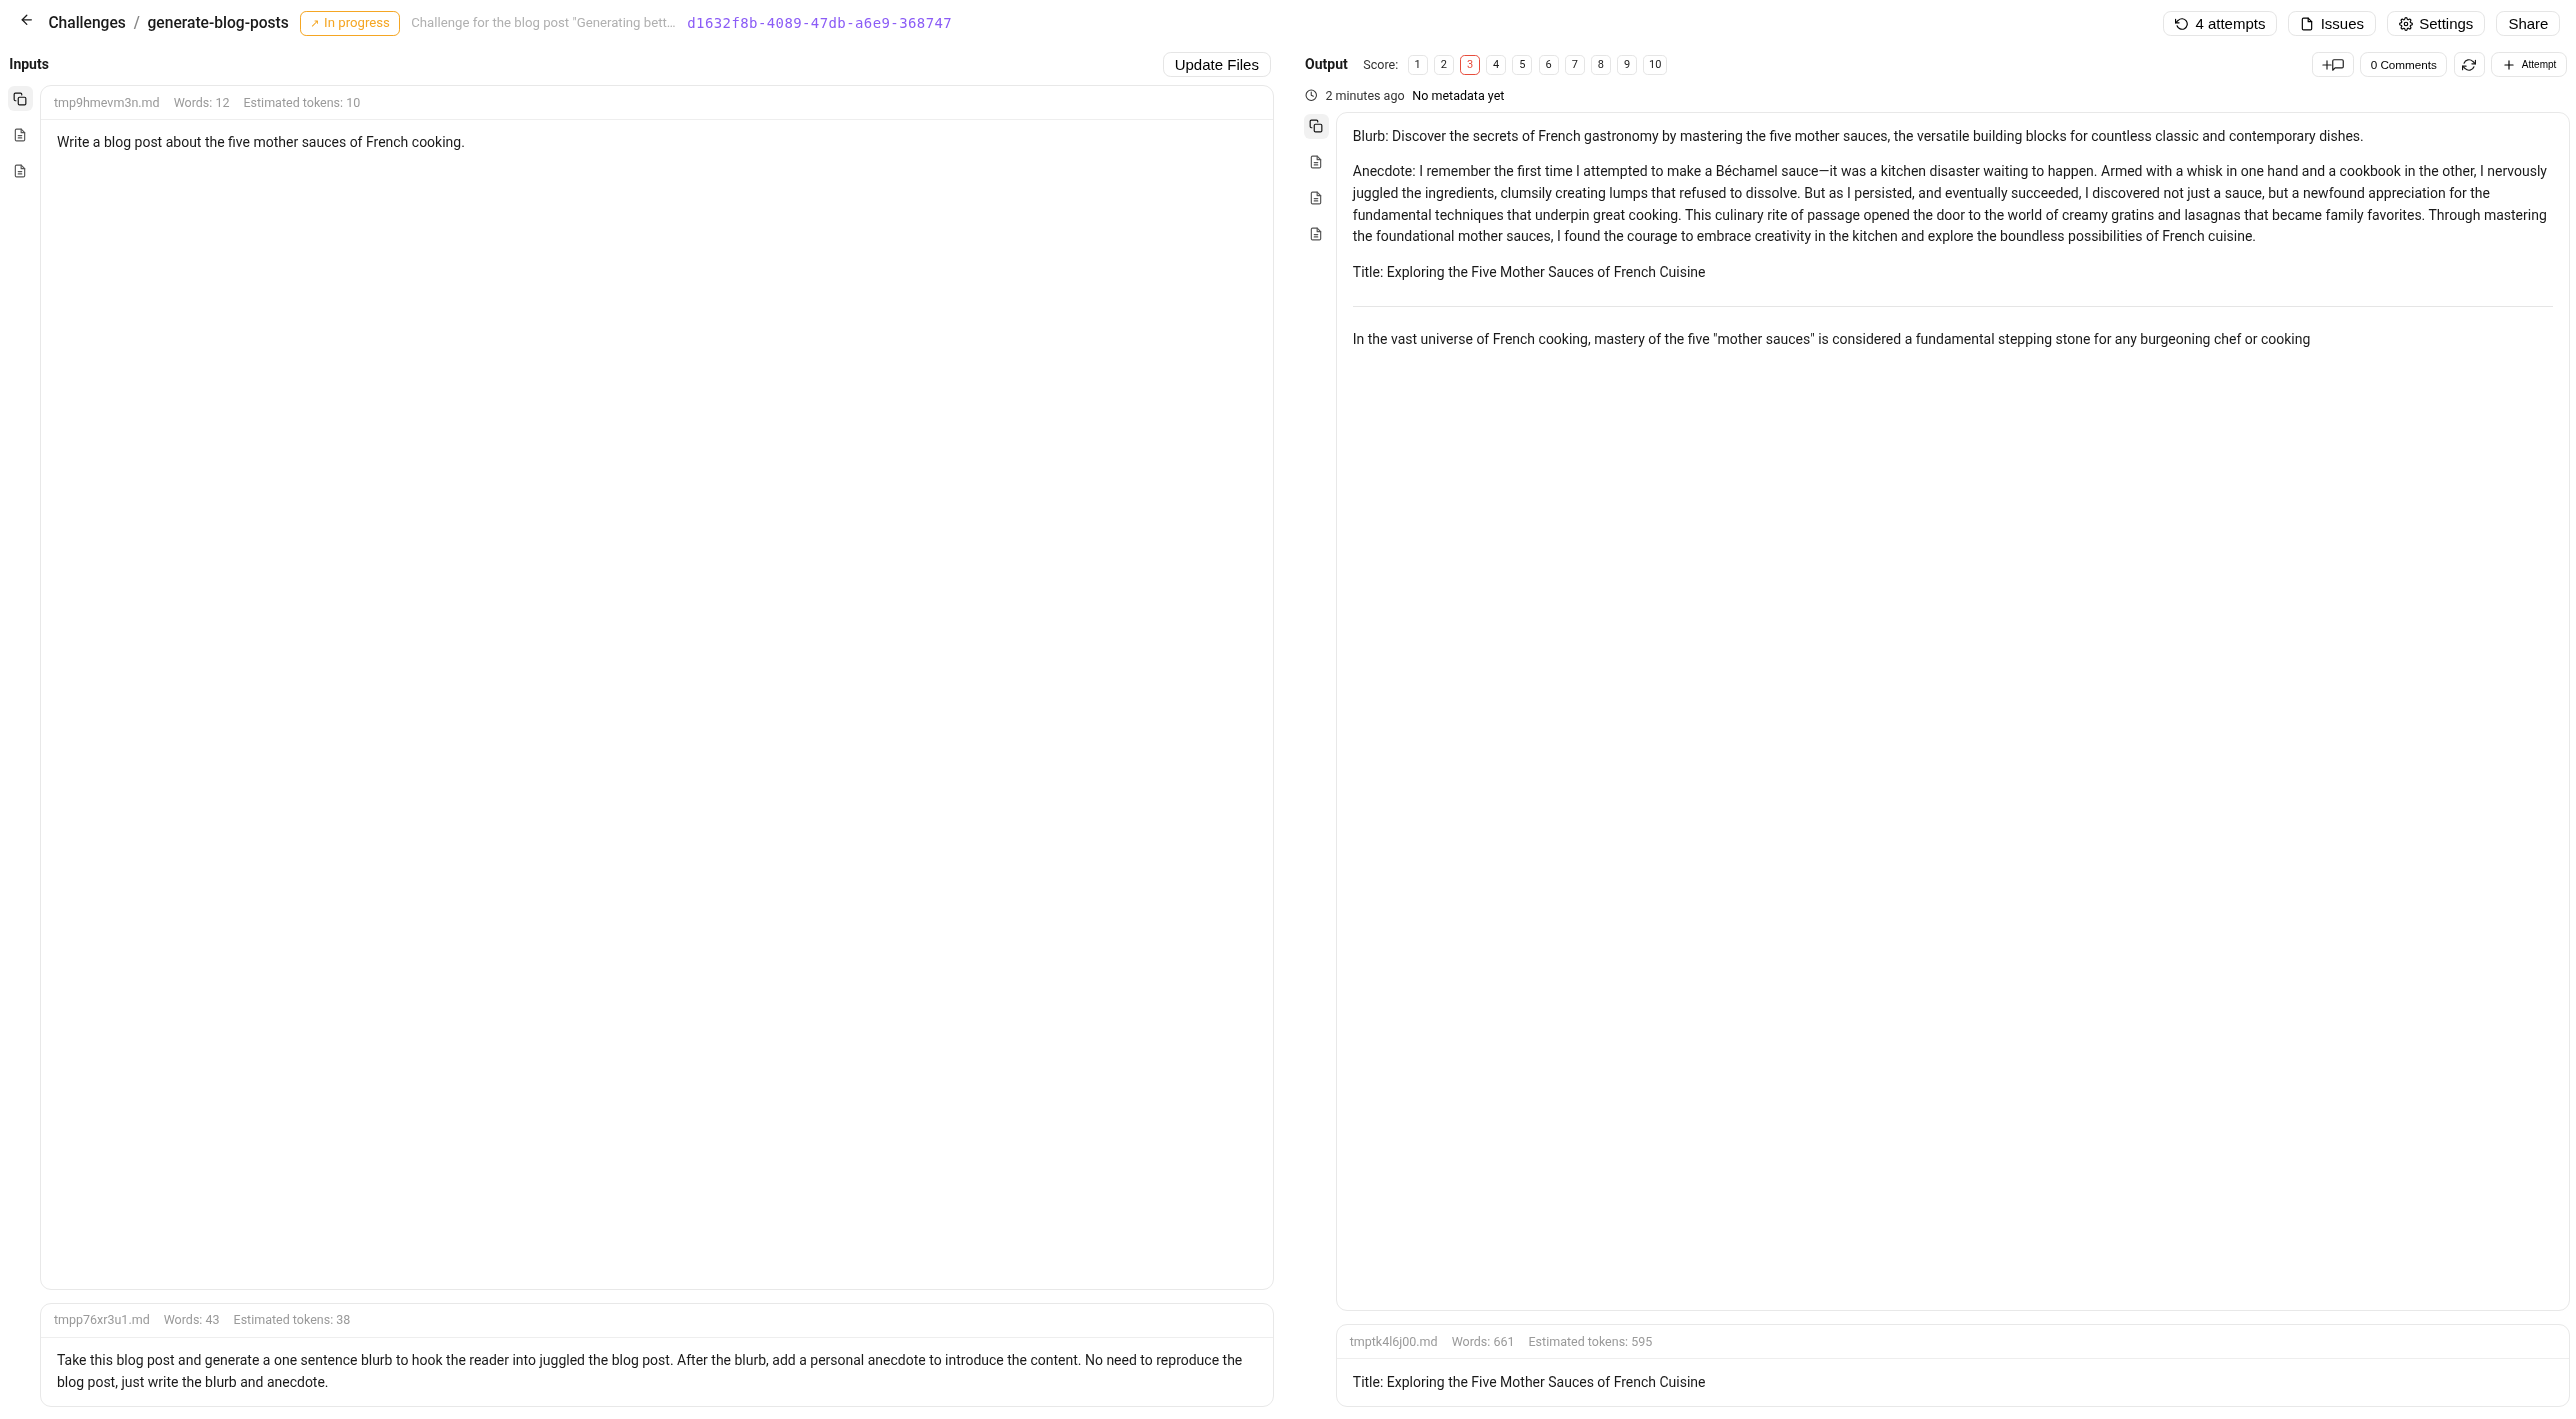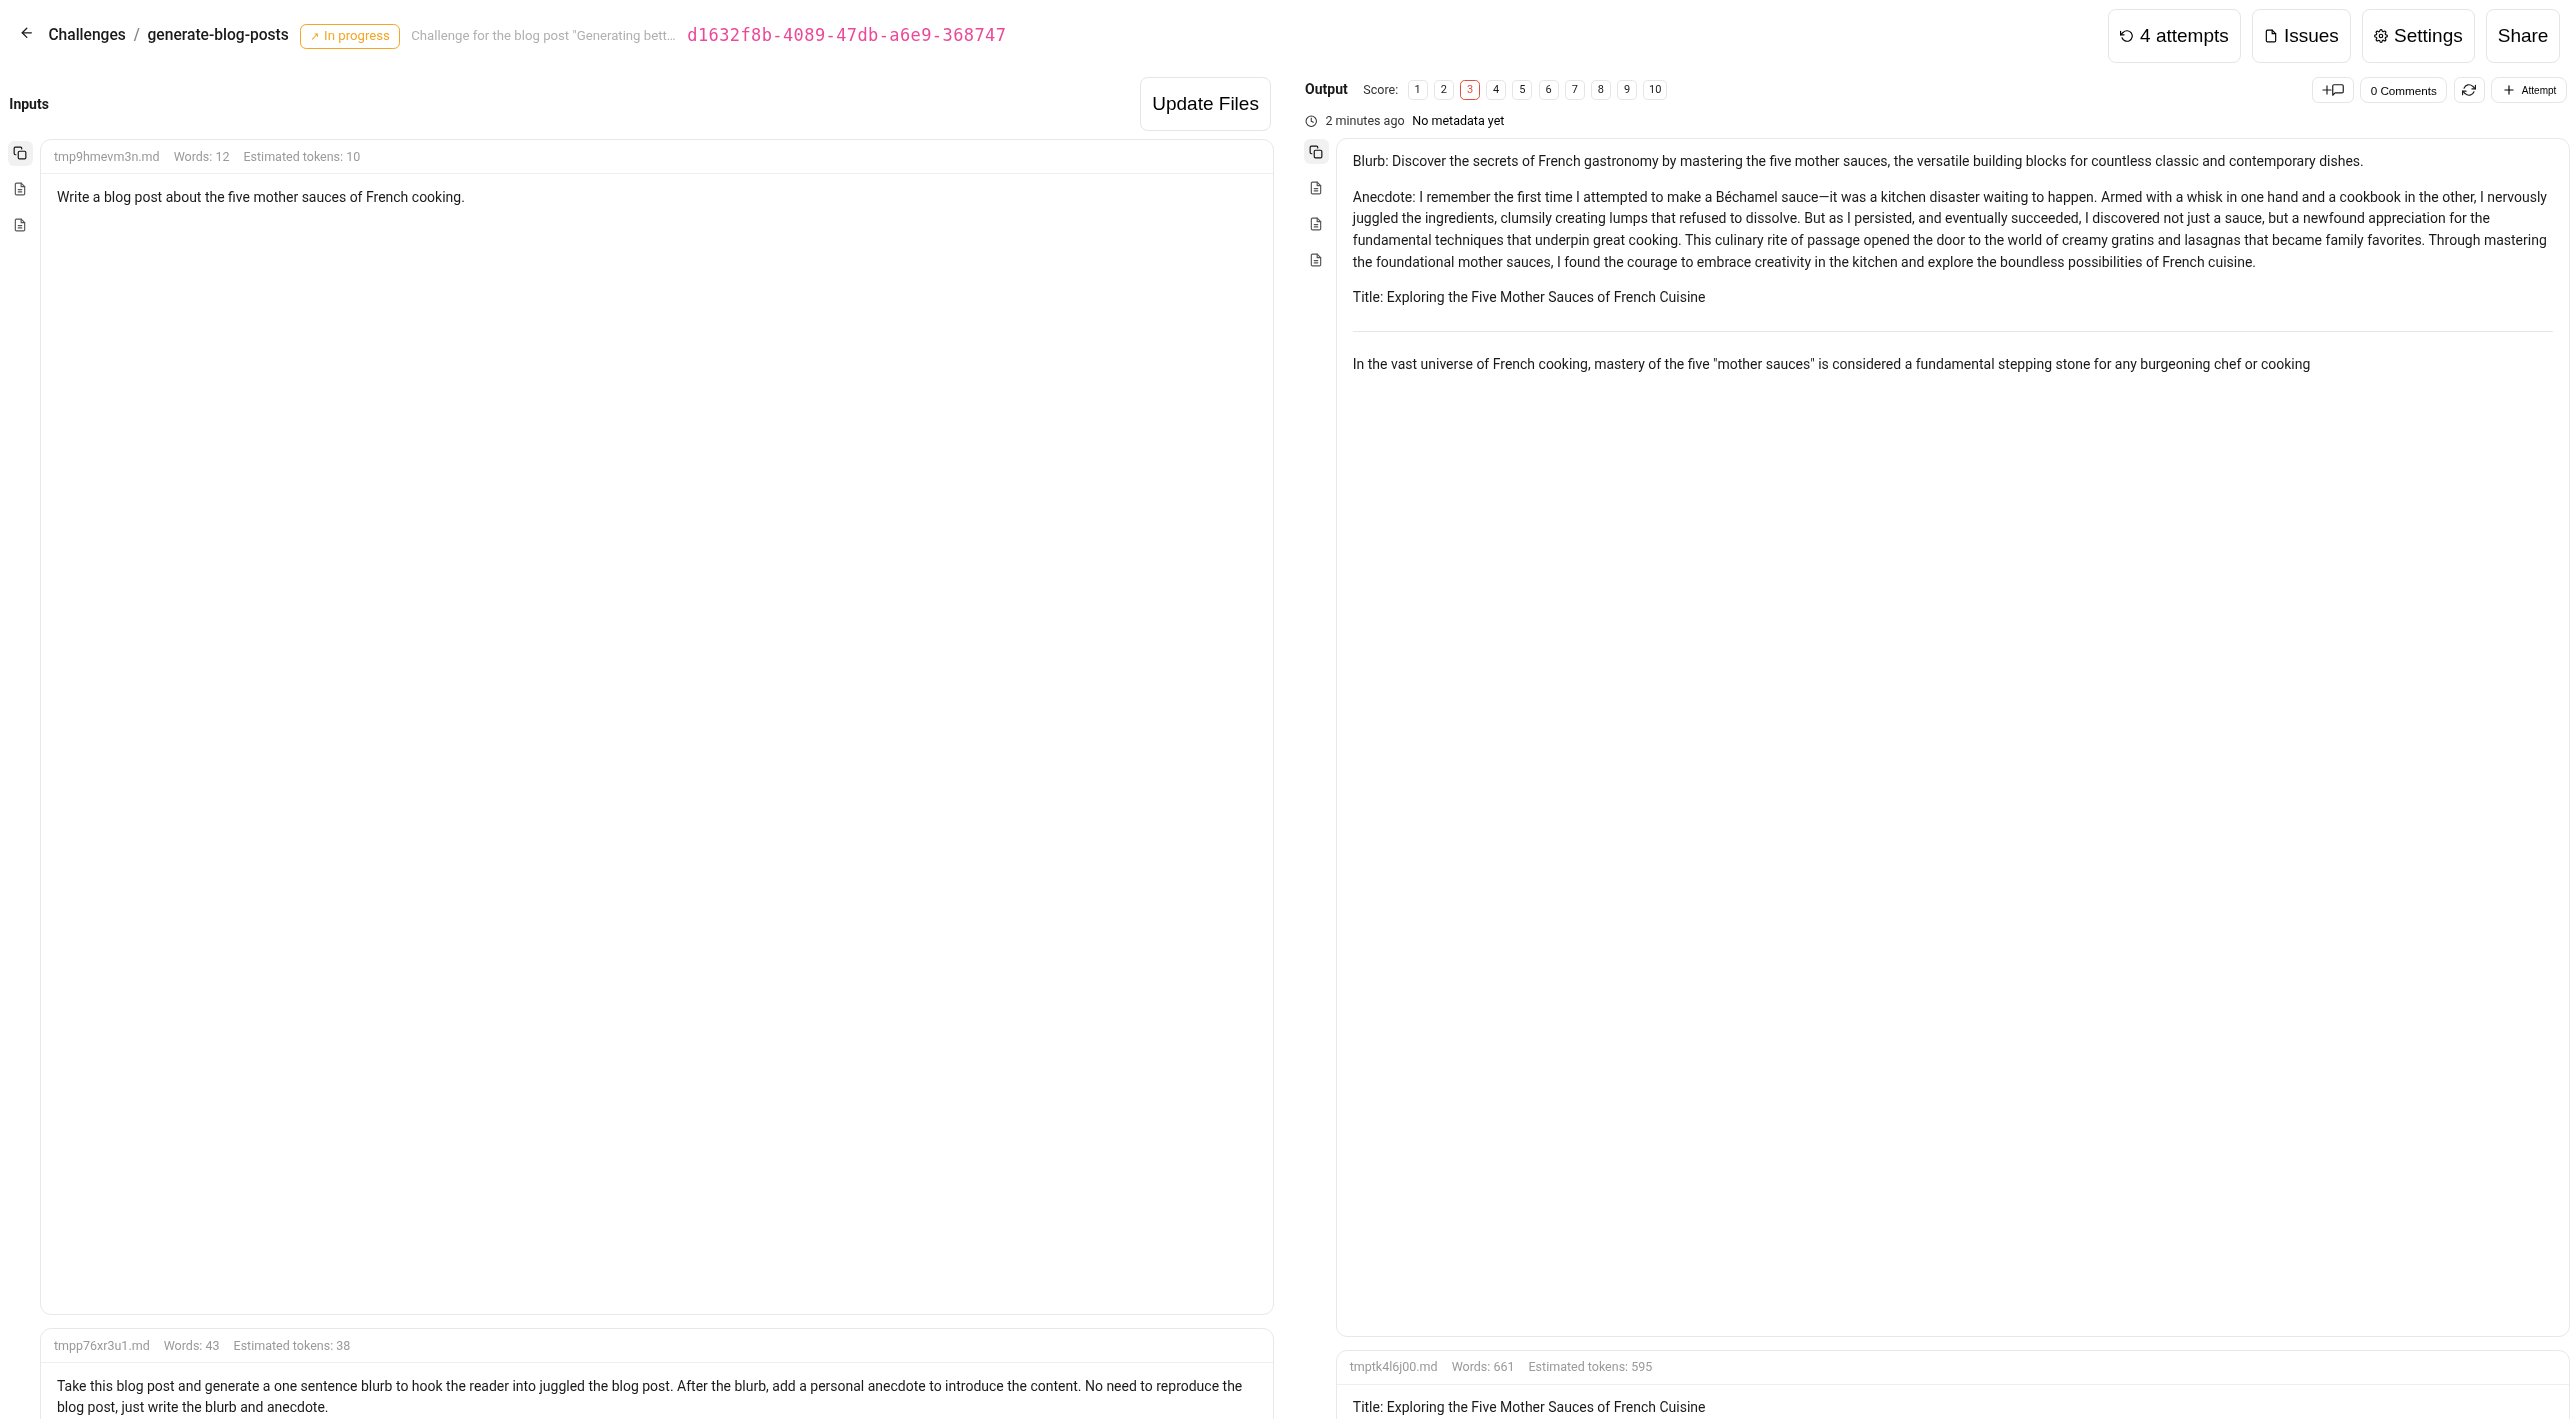--- a/index.html
+++ b/index.html
@@ -46,35 +46,35 @@
   .challenge-desc {
     color: #b0b0b0;
     font-size: 13.2px;
     white-space: nowrap;
     overflow: hidden;
     text-overflow: ellipsis;
     max-width: 265px;
   }
   .challenge-id {
     font-family: ui-monospace, SFMono-Regular, Menlo, Consolas, monospace;
-    color: #ec4899;
-    font-size: 17px;
+    color: #8b5cf6;
+    font-size: 14px;
     letter-spacing: 0.4px;
     white-space: nowrap;
   }
   .spacer { flex: 1; }
   .btn {
     display: inline-flex;
     align-items: center;
     gap: 6.2px;
     border: 0.8px solid #e5e5e5;
     background: #fff;
     border-radius: 7.8px;
-    padding: 15px 11px;
-    font-size: 19px;
+    padding: 3px 11px;
+    font-size: 15px;
     font-weight: 500;
     cursor: pointer;
     white-space: nowrap;
   }
   .btn svg { width: 14px; height: 14px; }
   .main {
     display: flex;
     gap: 0;
     padding: 0 6.2px 9.4px 6.2px;
     height: calc(100vh - 50px);

